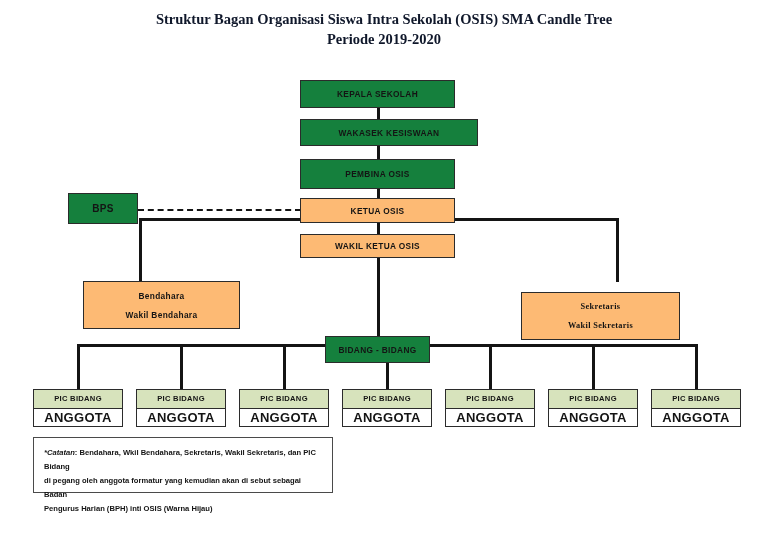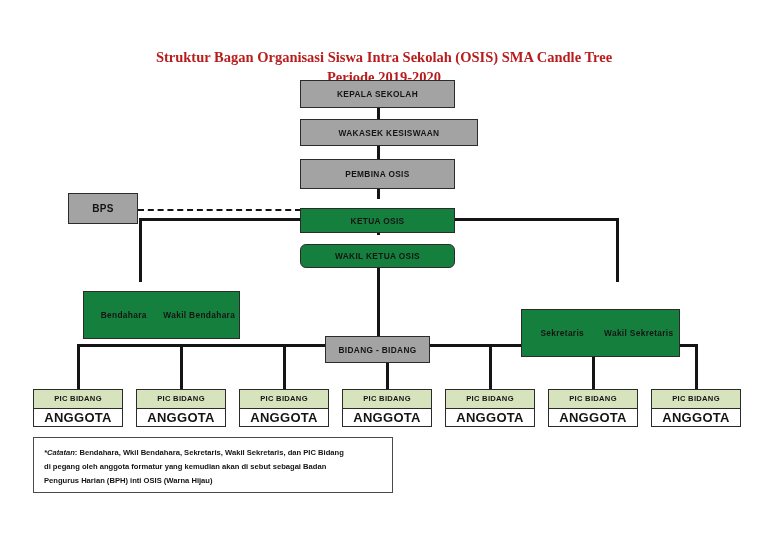--- a/index.html
+++ b/index.html
@@ -21,46 +21,45 @@
   
   .title-block {
     position: absolute;
     left: 0;
     top: 10px;
     width: 768px;
     text-align: center;
     font-family: "Liberation Serif", serif;
     font-weight: bold;
     font-size: 14.5px;
-    color: #b91c1c;
+    color: #0f172a;
     line-height: 1.35;
-    margin-top: 38px;
   }
 
   
   .box {
     position: absolute;
     box-sizing: border-box;
     border: 1.3px solid #2b2b2b;
-    background: #a3a3a3;
+    background: #15803d;
     display: flex;
     align-items: center;
     justify-content: center;
     text-align: center;
     font-size: 8.3px;
     font-weight: bold;
     letter-spacing: 0.35px;
     color: #141414;
     z-index: 3;
   }
   .box.green {
-    background: #15803d;
-    margin-top: 10px;
+    background: #fdba74;
   }
   .box.stack {
+    flex-direction: column;
     justify-content: space-around;
     padding: 4px 2px;
   }
   .box.stack .line {
     display: block;
     width: 100%;
   }
 
   
   .pic {
@@ -178,34 +177,34 @@
   </div>
 
   <div class="box" style="left:300px; top:159px; width:155px; height:30px;">
     <span>PEMBINA OSIS</span>
   </div>
 
   <div class="box green" style="left:300px; top:198px; width:155px; height:25px;">
     <span>KETUA OSIS</span>
   </div>
 
-  <div class="box green" style="left:300px; top:234px; width:155px; height:24px;border-radius:6px;">
+  <div class="box green" style="left:300px; top:234px; width:155px; height:24px;">
     <span>WAKIL KETUA OSIS</span>
   </div>
 
   <div class="box" style="left:68px; top:193px; width:70px; height:31px; font-size:10px;">
     <span>BPS</span>
   </div>
 
   <div class="box green stack" style="left:83px; top:281px; width:157px; height:48px;">
     <span class="line">Bendahara</span>
     <span class="line">Wakil Bendahara</span>
   </div>
 
-  <div class="box green stack" style="left:521px; top:299px; width:159px; height:48px;">
+  <div class="box green stack" style="left:521px; top:292px; width:159px; height:48px;font-family:Liberation Serif, serif;">
     <span class="line">Sekretaris</span>
     <span class="line">Wakil Sekretaris</span>
   </div>
 
   <div class="box" style="left:325px; top:336px; width:105px; height:27px;">
     <span>BIDANG - BIDANG</span>
   </div>
 
   <div class="pic" style="left:33px; top:389px; width:90px; height:38px;">
     <div class="head">PIC BIDANG</div>
@@ -235,19 +234,19 @@
   <div class="pic" style="left:548px; top:389px; width:90px; height:38px;">
     <div class="head">PIC BIDANG</div>
     <div class="body">ANGGOTA</div>
   </div>
 
   <div class="pic" style="left:651px; top:389px; width:90px; height:38px;">
     <div class="head">PIC BIDANG</div>
     <div class="body">ANGGOTA</div>
   </div>
 
-  <div class="footnote" style="left:33px; top:437px; width:360px; height:56px;">
+  <div class="footnote" style="left:33px; top:437px; width:300px; height:56px;">
     <div><span class="it">*Catatan</span><span>: Bendahara, Wkil Bendahara, Sekretaris, Wakil Sekretaris, dan PIC Bidang</span></div>
     <div>di pegang oleh anggota formatur yang kemudian akan di sebut sebagai Badan</div>
     <div>Pengurus Harian (BPH) inti OSIS (Warna Hijau)</div>
   </div>
 
 </div>
 
 </body></html>

